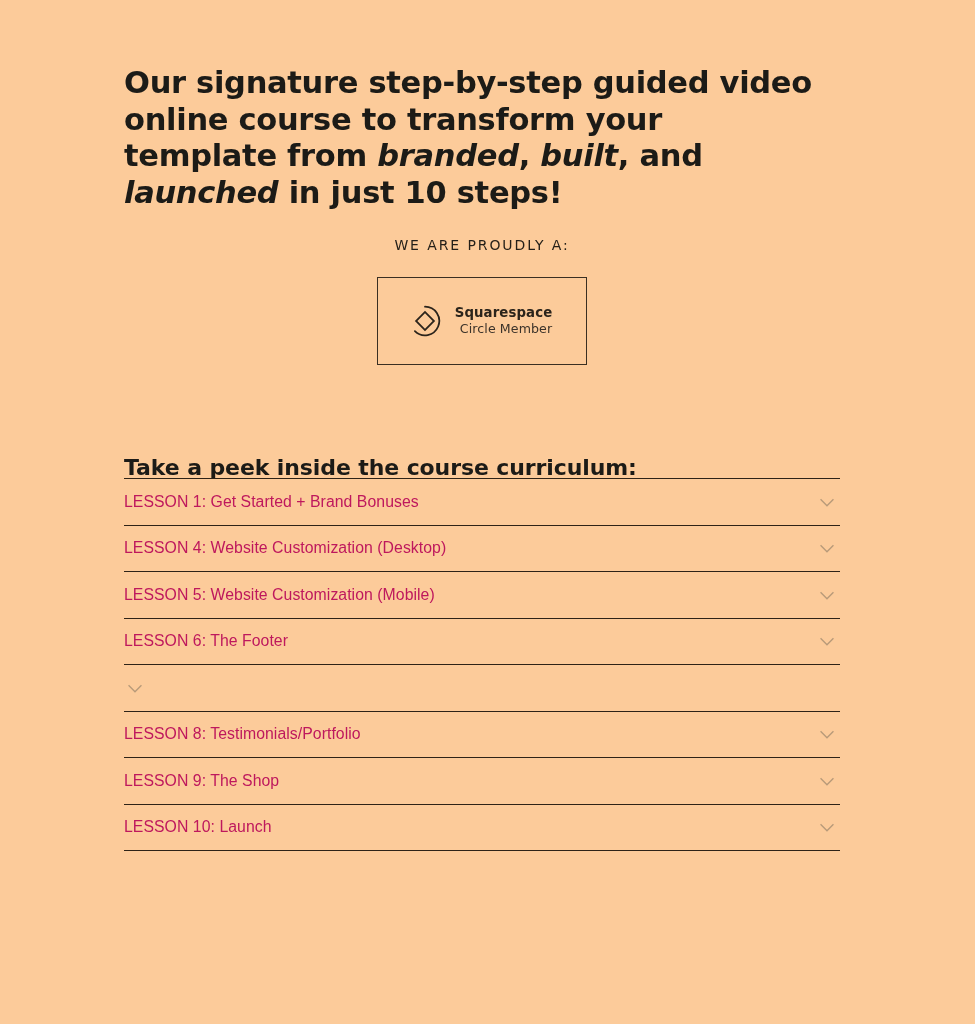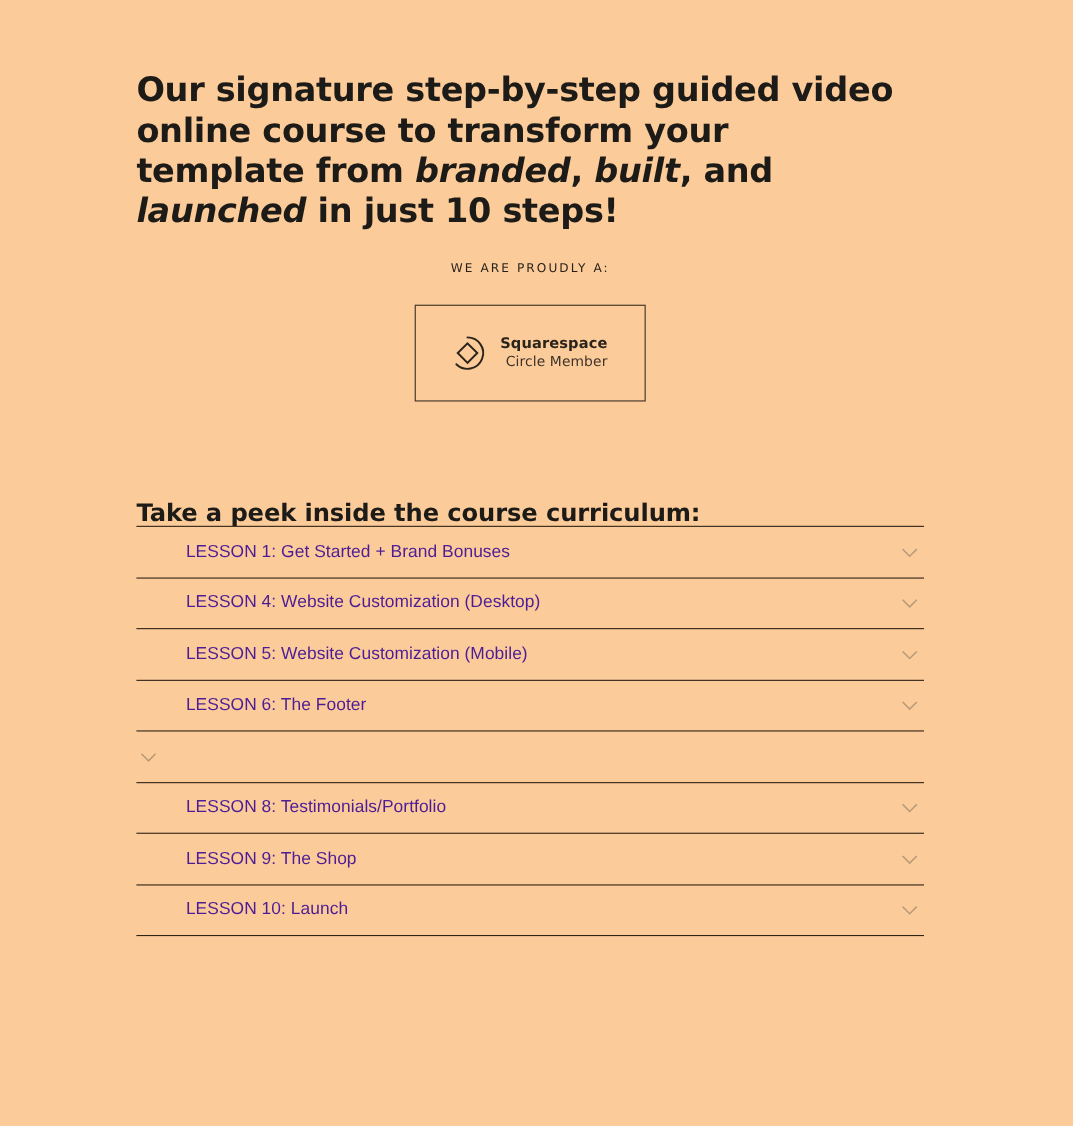--- a/index.html
+++ b/index.html
@@ -41,21 +41,21 @@
   }
 
   
   .proudly-label {
     position: absolute;
     left: 0;
     top: 237px;
     width: 964px;
     text-align: center;
     font-family: "DejaVu Sans", sans-serif;
-    font-size: 11px;
+    font-size: 14px;
     font-weight: normal;
     letter-spacing: 1.9px;
     color: #241f18;
   }
 
   
   .badge {
     position: absolute;
     left: 377px;
     top: 277px;
@@ -126,24 +126,23 @@
     border-bottom: 1.5px solid #2e2317;
     display: flex;
     align-items: center;
     justify-content: space-between;
     cursor: pointer;
   }
   .accordion-label {
     font-family: "Liberation Sans", sans-serif;
     font-size: 15.8px;
     font-weight: normal;
-    color: #4c1d95;
+    color: #be185d;
     letter-spacing: 0.05px;
     white-space: nowrap;
-    margin-left: 45px;
   }
   .chevron {
     width: 22px;
     height: 22px;
     margin-right: 2px;
     flex: 0 0 22px;
     display: block;
   }
 </style>
 </head>

